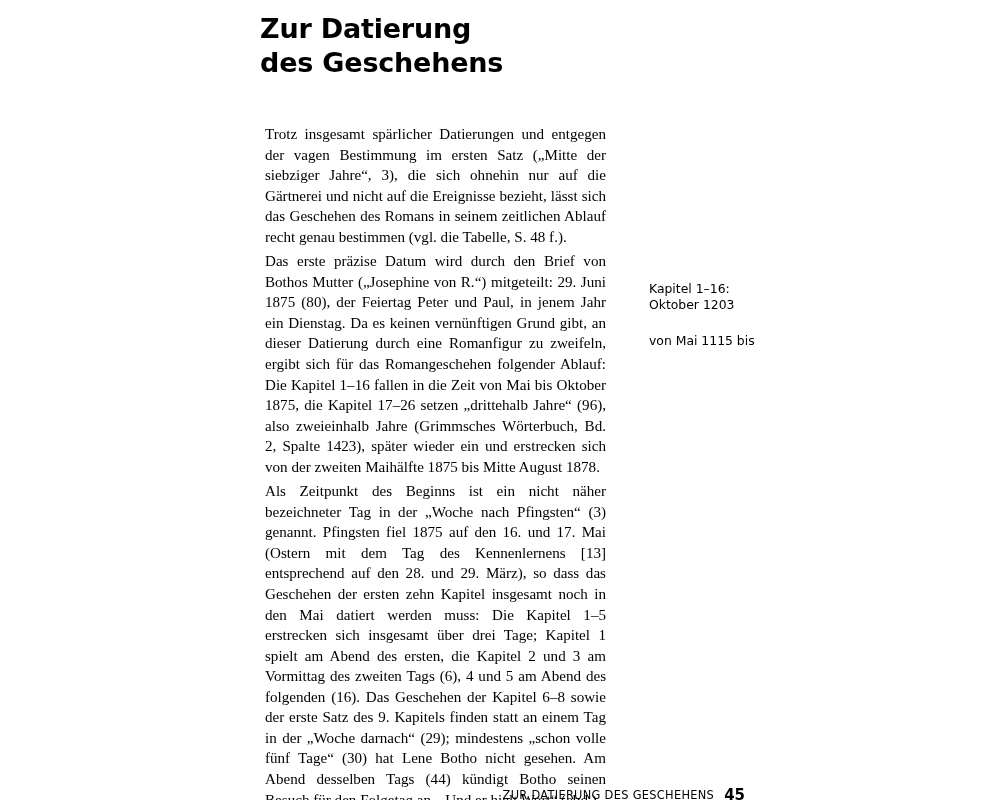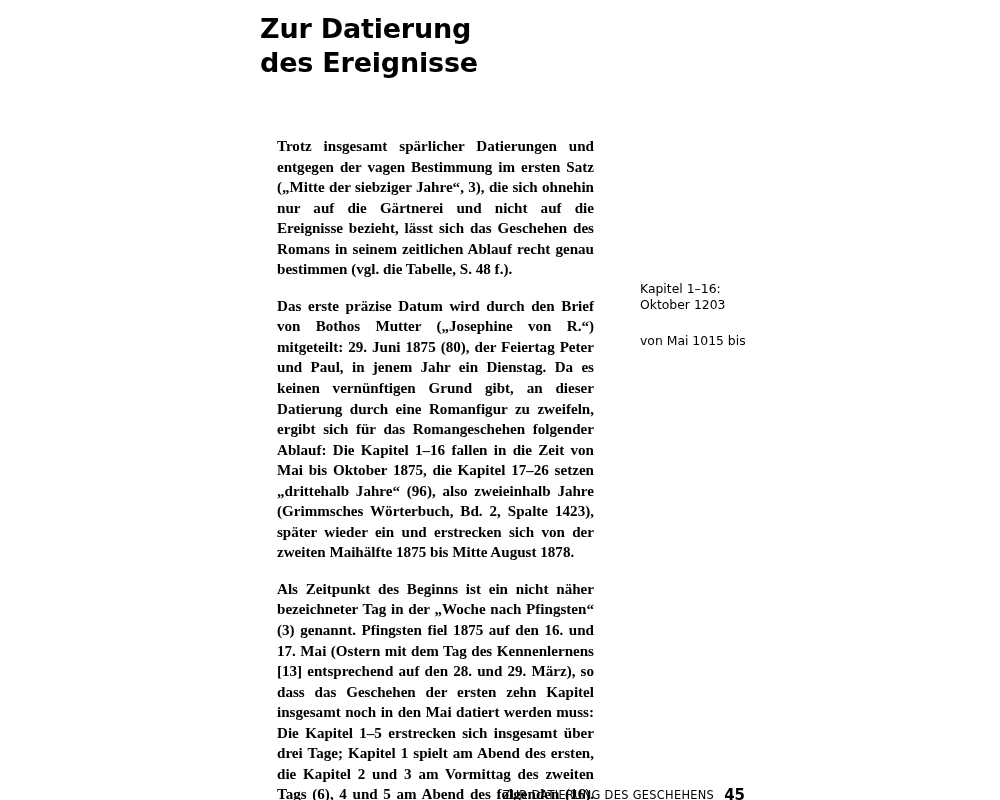--- a/index.html
+++ b/index.html
@@ -45,40 +45,39 @@
     left: 261px;
     top: 120px;
     width: 349px;
     font-family: "Liberation Serif", serif;
     font-size: 15.1px;
     line-height: 20.55px;
     text-align: justify;
     color: #000;
   }
   .text-column p {
-    margin: 16px;
+    margin: 4px;
     text-align: justify;
     text-justify: inter-word;
     hyphens: manual;
-    font-weight: bold;
   }
   .text-column p + p { margin-top: 0; }
 
   
   .margin-notes {
     position: absolute;
     left: 637px;
     top: 281px;
     width: 200px;
     font-family: "DejaVu Sans", sans-serif;
     font-size: 12.4px;
     line-height: 16.3px;
     color: #000;
   }
-  .margin-note { margin: 0 0 19px 3px; }
+  .margin-note { margin: 0 0 19px 12px; }
   .margin-note span { display: block; }
 
   
   .footer {
     position: absolute;
     left: 0;
     top: 786px;
     width: 745px;
     text-align: right;
     font-family: "DejaVu Sans", sans-serif;
@@ -97,37 +96,37 @@
     vertical-align: -1px;
   }
 </style>
 </head>
 <body>
 
 <div class="page">
 
   <h1 class="title-block">
     <span class="title-line">Zur Datierung</span>
-    <span class="title-line">des Ereignisse</span>
+    <span class="title-line">des Geschehens</span>
   </h1>
 
   <div class="text-column">
     <p>Trotz insgesamt spärlicher Datierungen und entgegen der vagen Bestimmung im ersten Satz („Mitte der siebziger Jahre“, 3), die sich ohnehin nur auf die Gärtnerei und nicht auf die Ereignisse bezieht, lässt sich das Geschehen des Romans  in seinem zeitlichen Ablauf recht genau bestimmen (vgl. die Tabelle, S. 48 f.).</p>
     <p>Das erste präzise Datum wird durch den Brief von Bothos Mutter („Josephine von R.“) mitgeteilt: 29. Juni 1875 (80), der Feiertag Peter und Paul, in jenem Jahr ein Dienstag. Da es keinen vernünftigen Grund gibt, an dieser Datierung durch eine Romanfigur zu zweifeln, ergibt sich für das Romangeschehen folgender Ablauf: Die Kapitel 1–16 fallen in die Zeit von Mai bis Oktober 1875, die Kapitel 17–26 setzen „drittehalb Jahre“ (96), also zweieinhalb Jahre (Grimmsches Wörterbuch, Bd. 2, Spalte 1423), später wieder ein und erstrecken sich von der zweiten Maihälfte 1875 bis Mitte August 1878.</p>
     <p>Als Zeitpunkt des Beginns ist ein nicht näher bezeichneter Tag in der „Woche nach Pfingsten“ (3) genannt. Pfingsten fiel 1875 auf den 16. und 17. Mai (Ostern mit dem Tag des Kennenlernens [13] entsprechend auf den 28. und 29. März), so dass das Geschehen der ersten zehn Kapitel insgesamt noch in den Mai datiert werden muss: Die Kapitel 1–5 erstrecken sich insgesamt über drei Tage; Kapitel 1 spielt am Abend des ersten, die Kapitel 2 und 3 am Vormittag des zweiten Tags (6), 4 und 5 am Abend des folgenden (16). Das Geschehen der Kapitel 6–8 sowie der erste Satz des 9. Kapitels finden statt an einem Tag in der „Woche darnach“ (29); mindestens „schon volle fünf Tage“ (30) hat Lene Botho nicht gesehen. Am Abend desselben Tags (44) kündigt Botho seinen Besuch für den Folgetag an. „Und er hielt Wort“ (ebd.).</p>
     <p>„Auf einige Wochen hin“ (55) erstreckt sich die Planung einer Landpartie (Kapitel 11–13, Rückreise zu Beginn von Kapitel 14). Sie beginnt an einem „Freitag“ (55) und endet am Abend des folgenden Tags. Am anderen Morgen</p>
   </div>
 
   <aside class="margin-notes">
     <p class="margin-note">
       <span>Kapitel 1–16:</span>
       <span>Oktober 1203</span>
     </p>
     <p class="margin-note">
-      <span>von Mai 1015 bis</span>
+      <span>von Mai 1115 bis</span>
     </p>
   </aside>
 
   <div class="footer">
     <span class="running-head">Zur Datierung des Geschehens</span><span class="page-number">45</span>
   </div>
 
 </div>
 
 </body></html>

